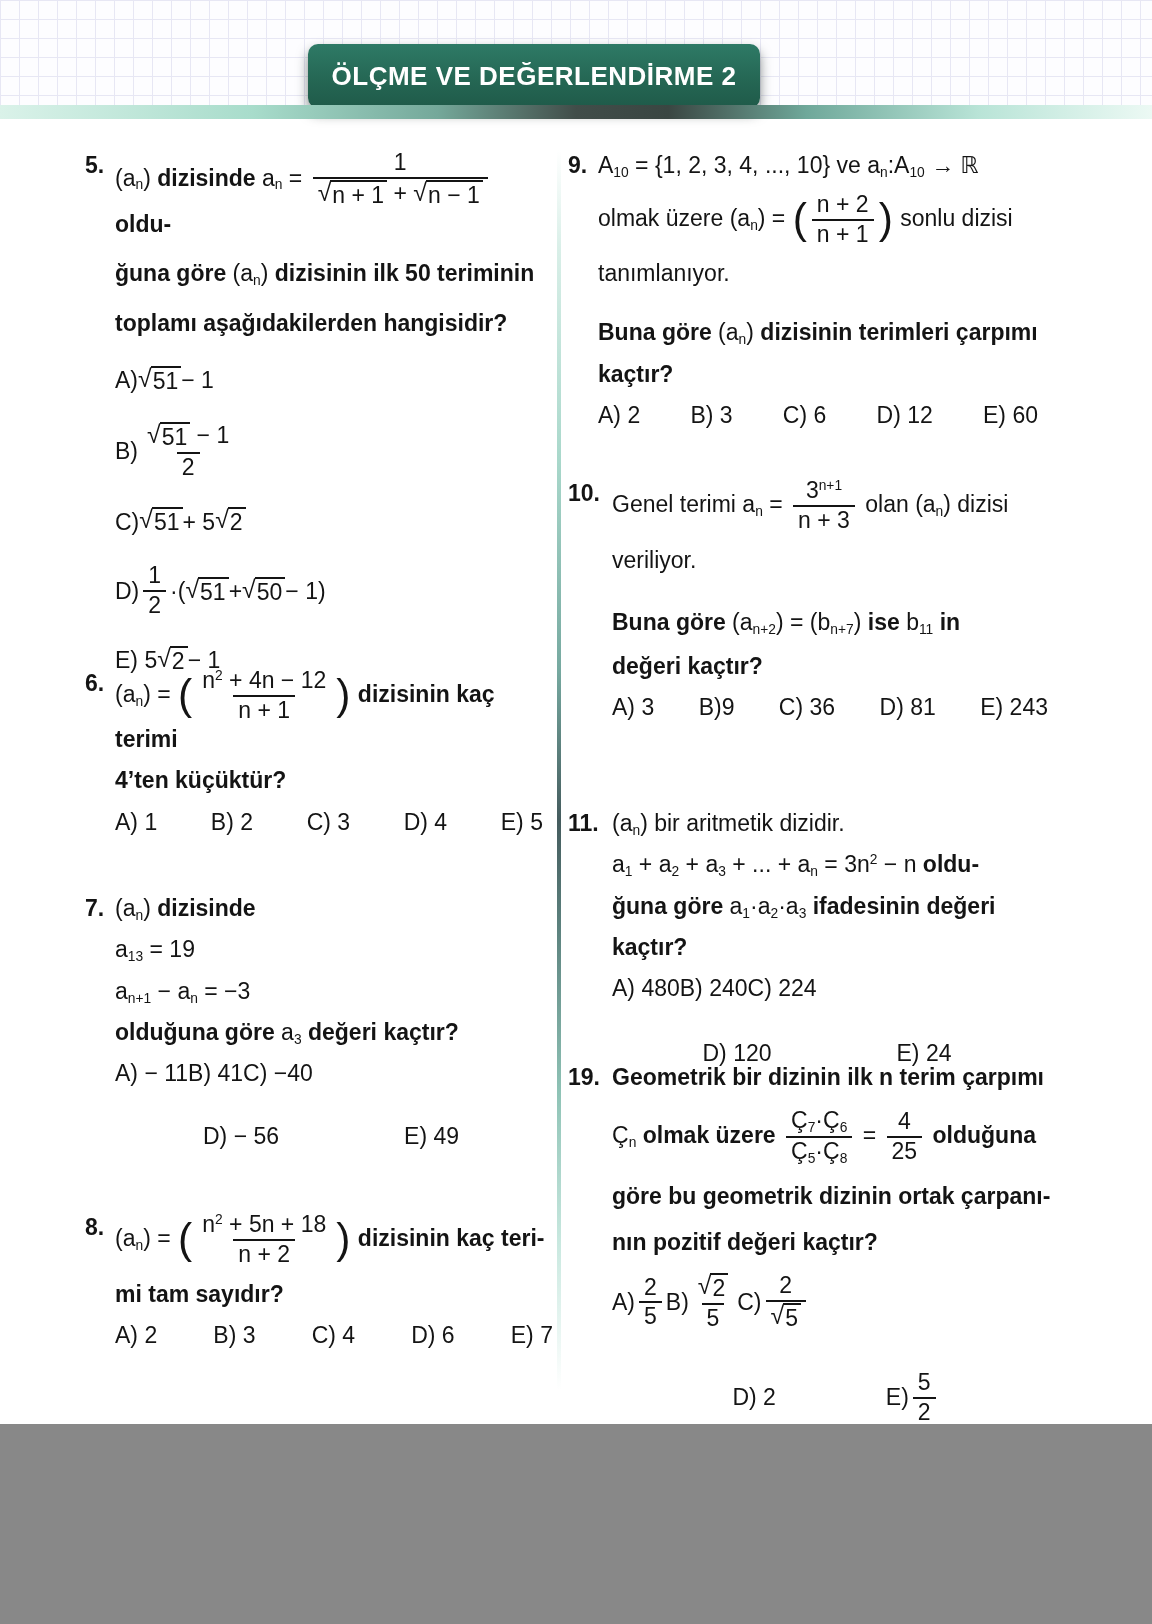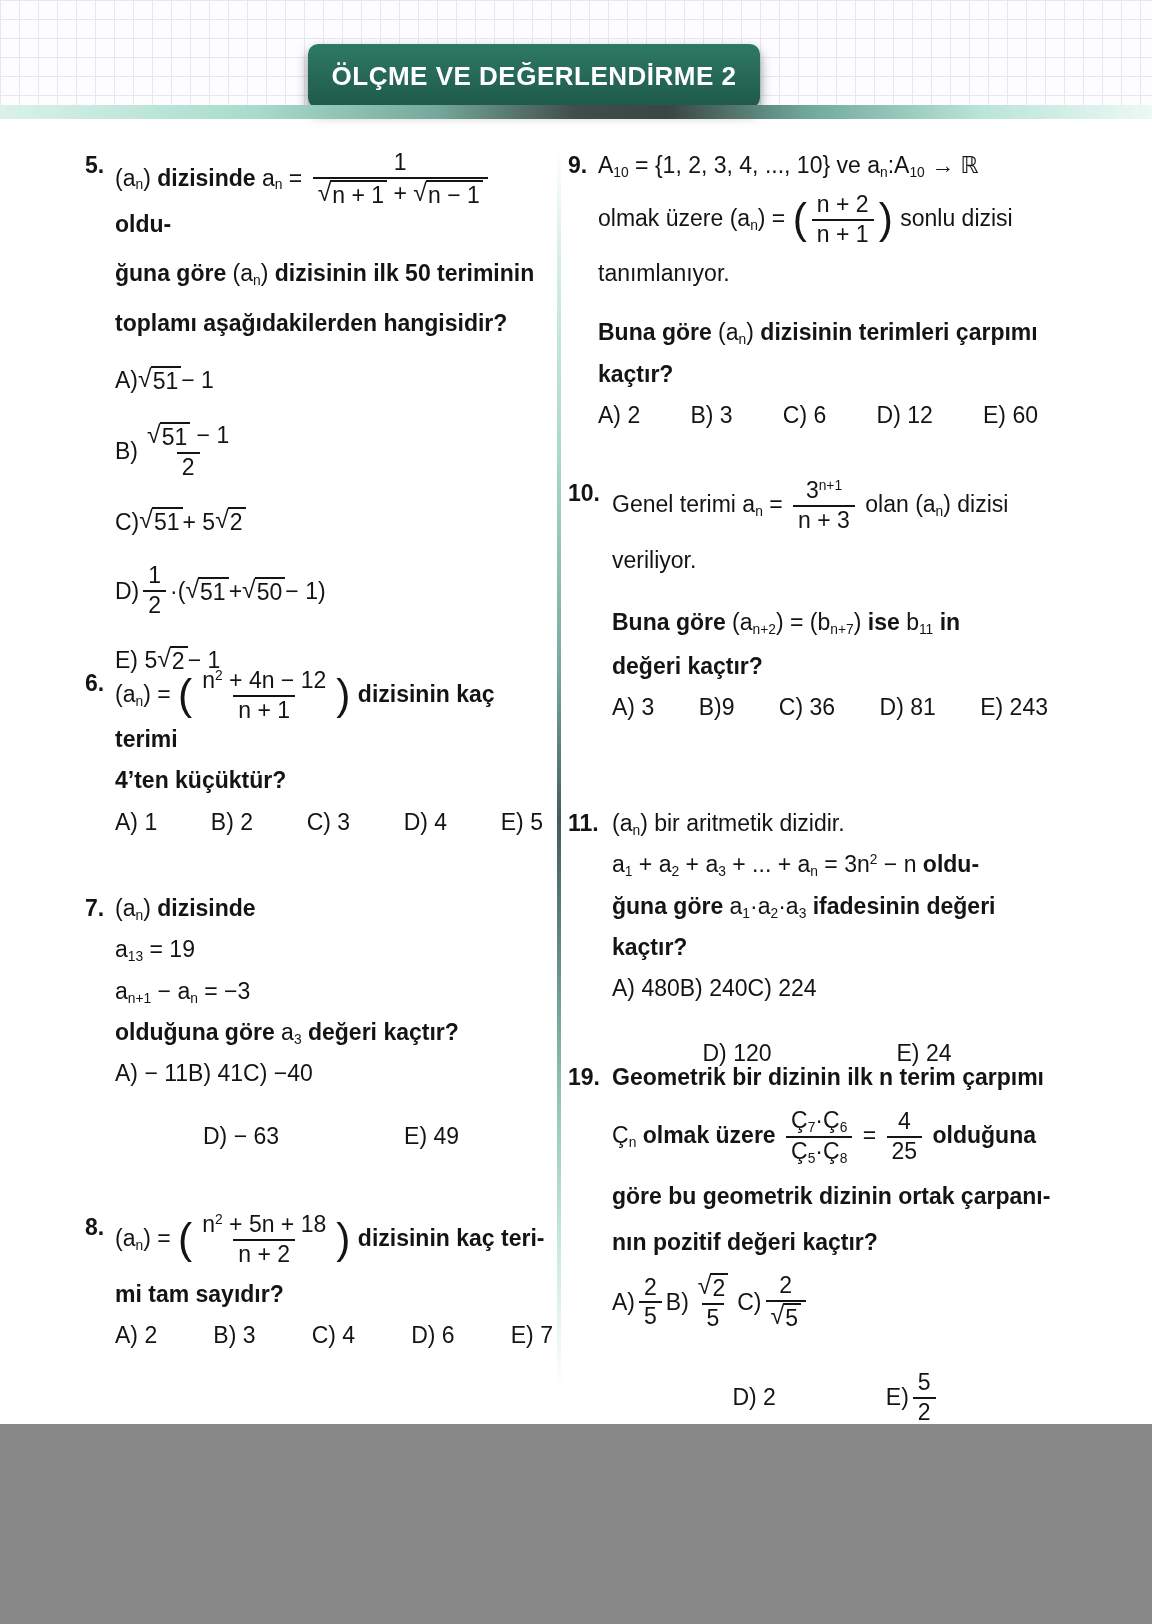--- a/index.html
+++ b/index.html
@@ -176,21 +176,21 @@
           <div class="q-line">(a<span class="sb">n</span>) <span class="bd">dizisinde</span></div>
           <div class="q-line">a<span class="sb">13</span> = 19</div>
           <div class="q-line">a<span class="sb">n+1</span> − a<span class="sb">n</span> = −3</div>
           <div class="q-line"><span class="bd">olduğuna göre</span> a<span class="sb">3</span> <span class="bd">değeri kaçtır?</span></div>
           <div class="opt-row opts-3">
             <span class="opt">A) − 11</span>
             <span class="opt">B) 41</span>
             <span class="opt">C) −40</span>
           </div>
           <div class="opt-row opts-2">
-            <span class="opt">D) − 63</span>
+            <span class="opt">D) − 56</span>
             <span class="opt">E) 49</span>
           </div>
         </div>
       </div>
       <div class="question" id="q8">
         <div class="q-num">8.</div>
         <div class="q-body">
           <div class="q-line">(a<span class="sb">n</span>) = <span class="paren">(</span><span class="frac">
               <span class="num">n<span class="sp">2</span> + 5n + 18</span>
               <span class="den">n + 2</span>

